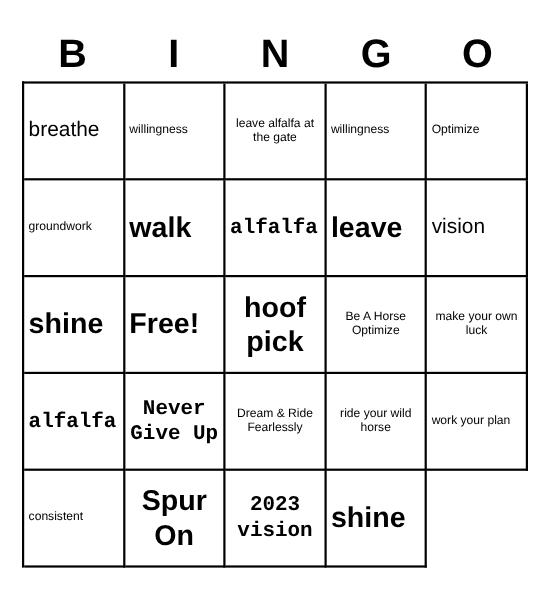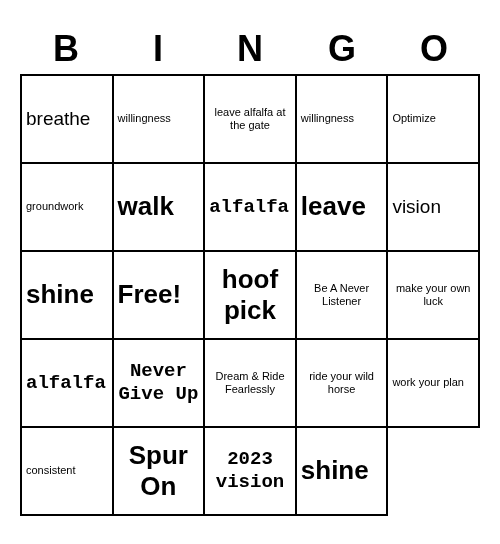--- a/index.html
+++ b/index.html
@@ -109,21 +109,21 @@
       <div class="cell">
         <span class="cell-large">shine</span>
       </div>
       <div class="cell">
         <span class="cell-large">Free!</span>
       </div>
       <div class="cell">
         <span class="cell-large">hoof pick</span>
       </div>
       <div class="cell">
-        <span class="cell-small">Be A Never Listener</span>
+        <span class="cell-small">Be A Horse Optimize</span>
       </div>
       <div class="cell">
         <span class="cell-small">make your own luck</span>
       </div>
       <div class="cell">
         <span class="cell-medium-bold">alfalfa</span>
       </div>
       <div class="cell">
         <span class="cell-medium-bold">Never Give Up</span>
       </div>

